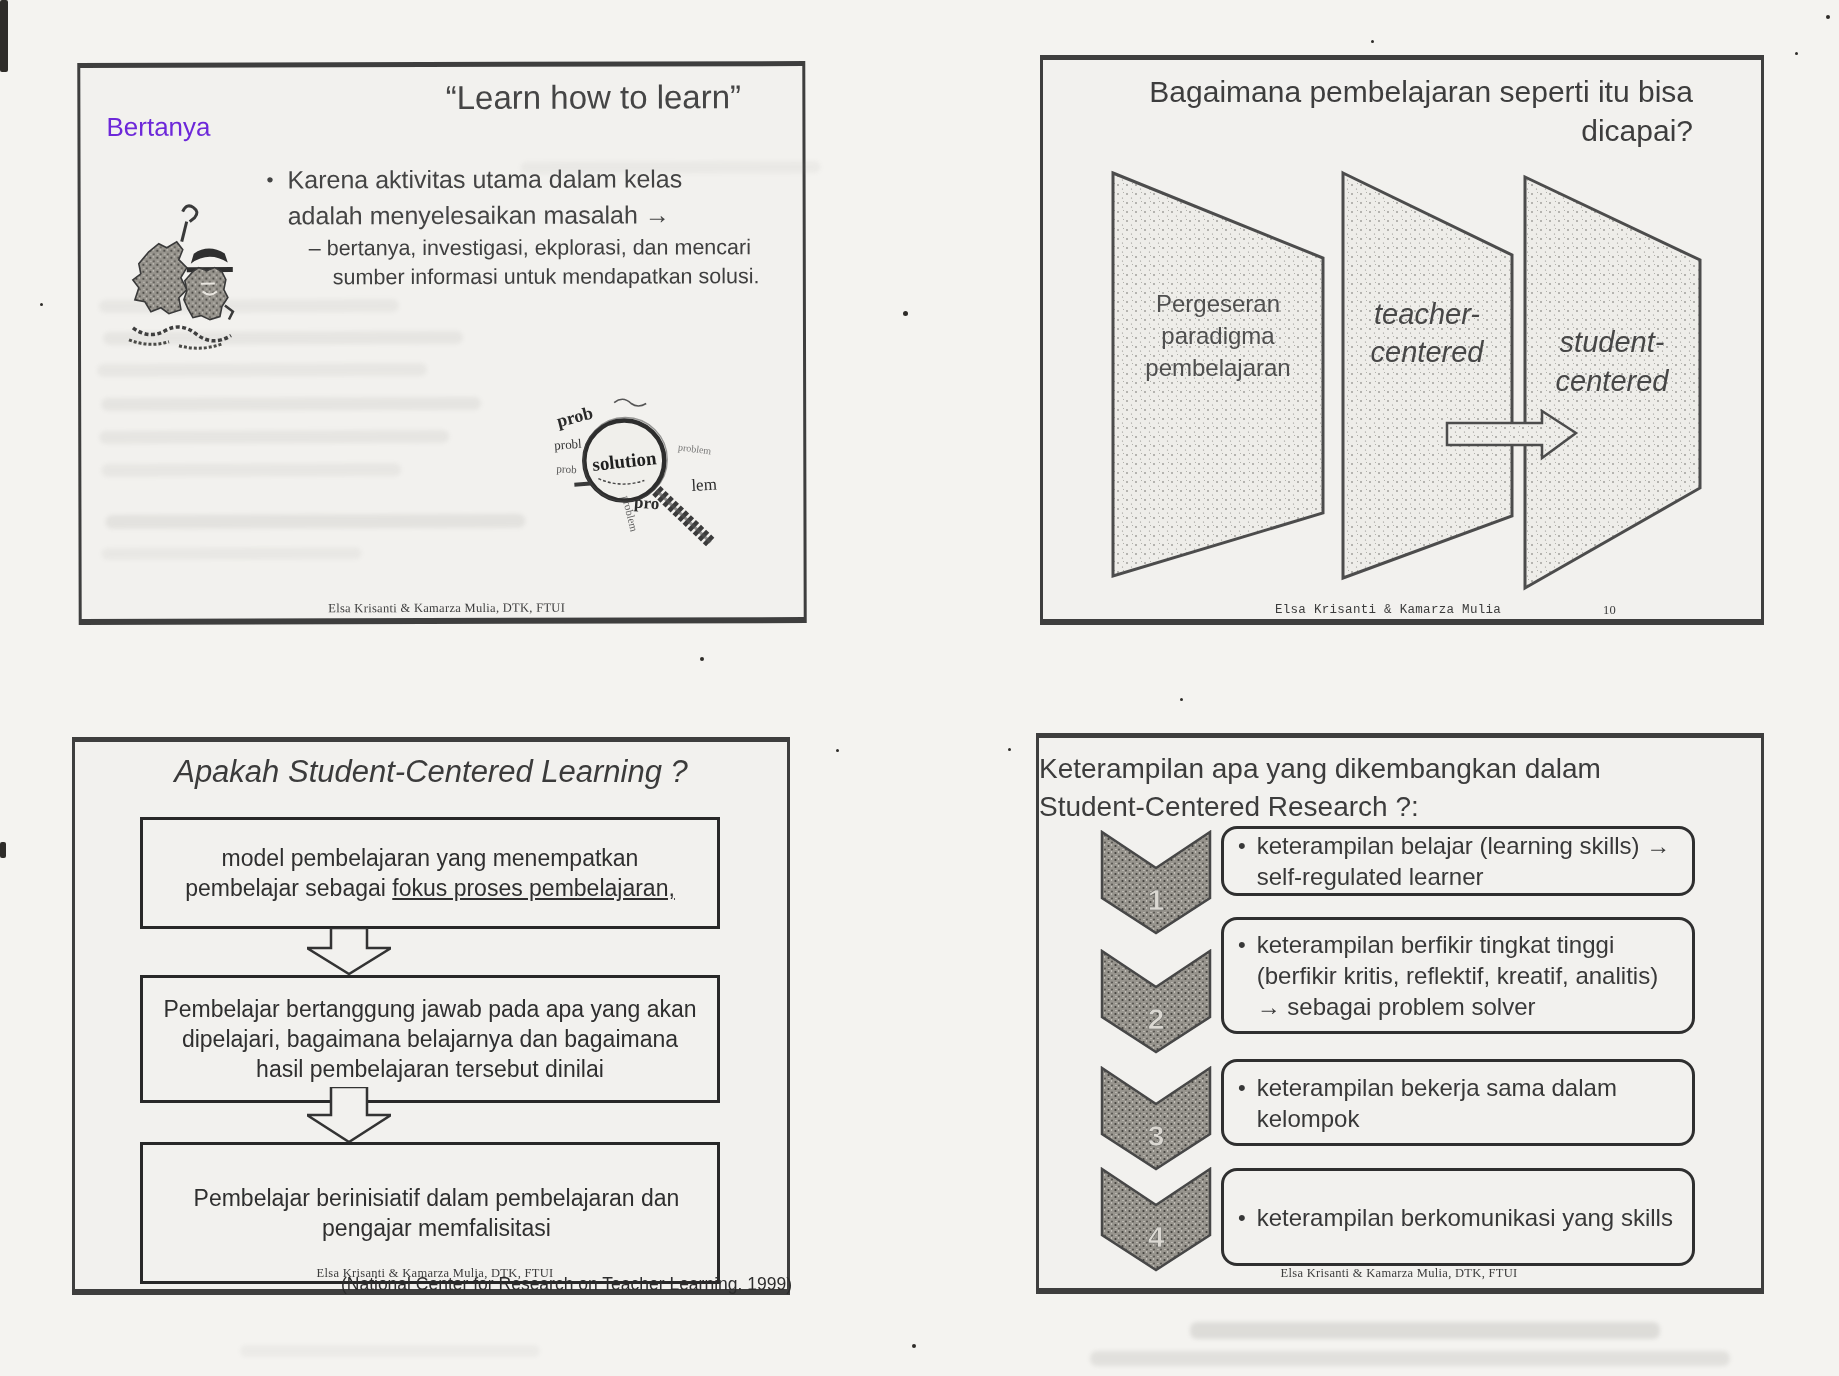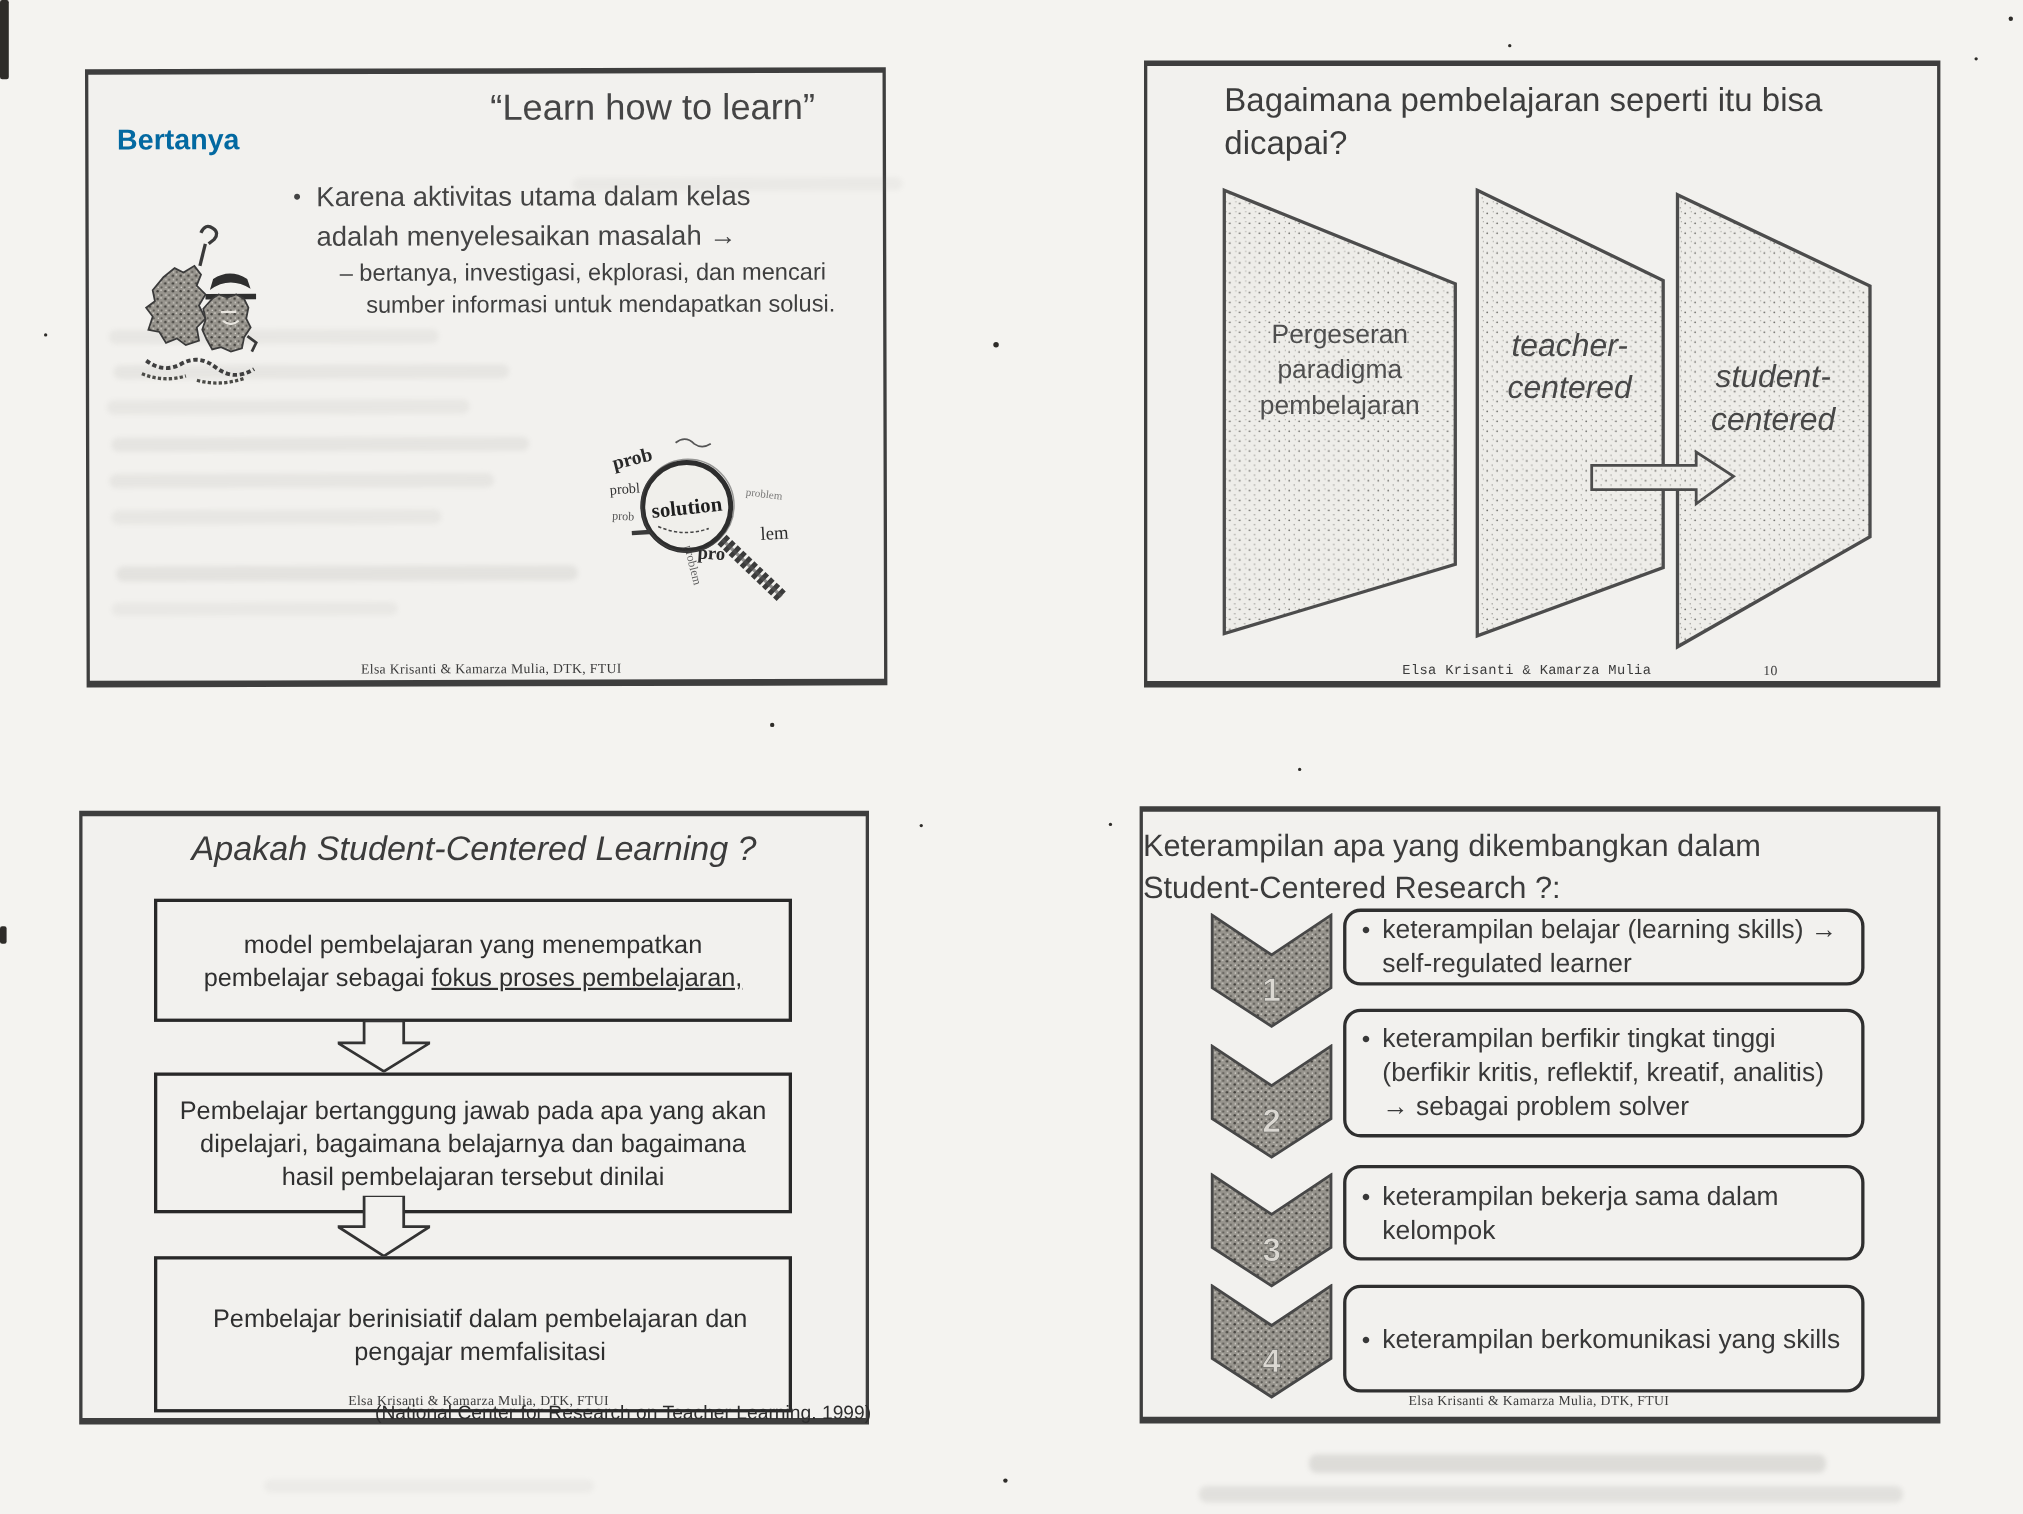--- a/index.html
+++ b/index.html
@@ -18,28 +18,28 @@
   #slide2{left:1040px;top:55px;width:724px;height:570px;}
   #slide3{left:72px;top:737px;width:718px;height:558px;}
   #slide4{left:1036px;top:733px;width:728px;height:561px;}
 
   .ftr{font-family:"Liberation Serif",serif;font-size:12.5px;color:#3c3c3c;letter-spacing:.3px;white-space:nowrap;}
   .ghost{position:absolute;background:#84837e;filter:blur(2.2px);border-radius:7px;pointer-events:none;}
   .speck{position:absolute;background:#2e2c29;border-radius:50%;}
 
   
   .s1-title{left:308px;top:12px;width:410px;text-align:center;font-size:33px;color:#454545;}
-  .s1-heading{left:26px;top:44px;font-size:26px;color:#0369a1;font-weight:bold;}
+  .s1-heading{left:26px;top:44px;font-size:26px;color:#6d28d9;}
   .s1-bullet{left:186px;top:94px;width:492px;display:flex;gap:14px;font-size:25px;line-height:36px;color:#444;}
   .s1-bullet .dot{font-size:20px;line-height:36px;}
   .s1-sub{left:228px;top:167px;width:452px;font-size:21.5px;line-height:29px;color:#3f3f3f;padding-left:24px;text-indent:-24px;}
   .s1-footer{left:150px;top:534px;width:430px;text-align:center;}
 
   
-  .s2-title{left:70px;top:12px;width:580px;text-align:left;font-size:30px;line-height:39px;color:#3d3d3d;}
+  .s2-title{left:70px;top:12px;width:580px;text-align:right;font-size:30px;line-height:39px;color:#3d3d3d;}
   .s2-footer{left:150px;top:543px;width:390px;text-align:center;font-family:Liberation Mono, monospace;}
   .s2-pagenum{left:560px;top:543px;}
 
   
   .s3-title{left:0;top:12px;width:100%;text-align:center;font-style:italic;font-size:31px;color:#3b3b3b;}
   .s3box{
     position:absolute;left:65px;width:580px;border:3px solid #282828;box-sizing:border-box;
     display:flex;align-items:center;justify-content:center;text-align:center;
     font-size:23px;line-height:30px;color:#2f2f2f;padding:4px 20px;background:#f2f1ee;
   }

